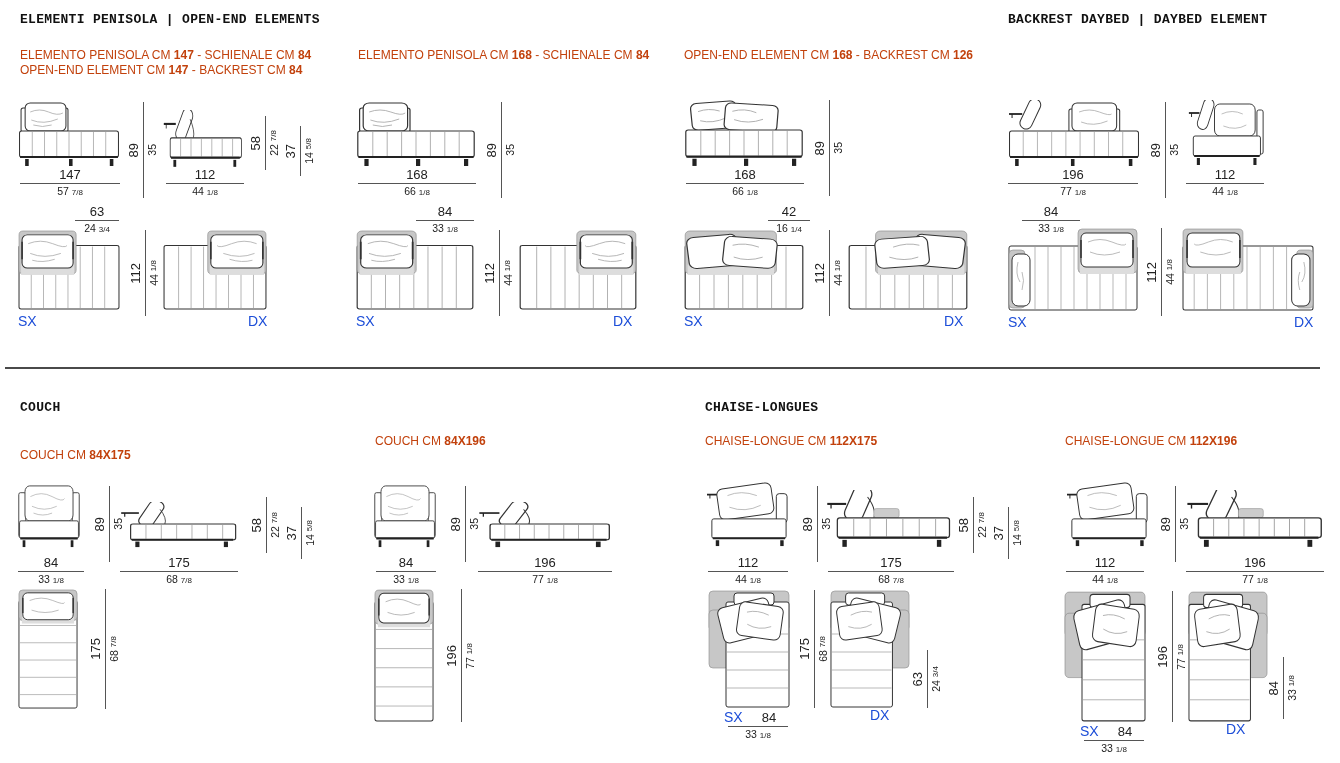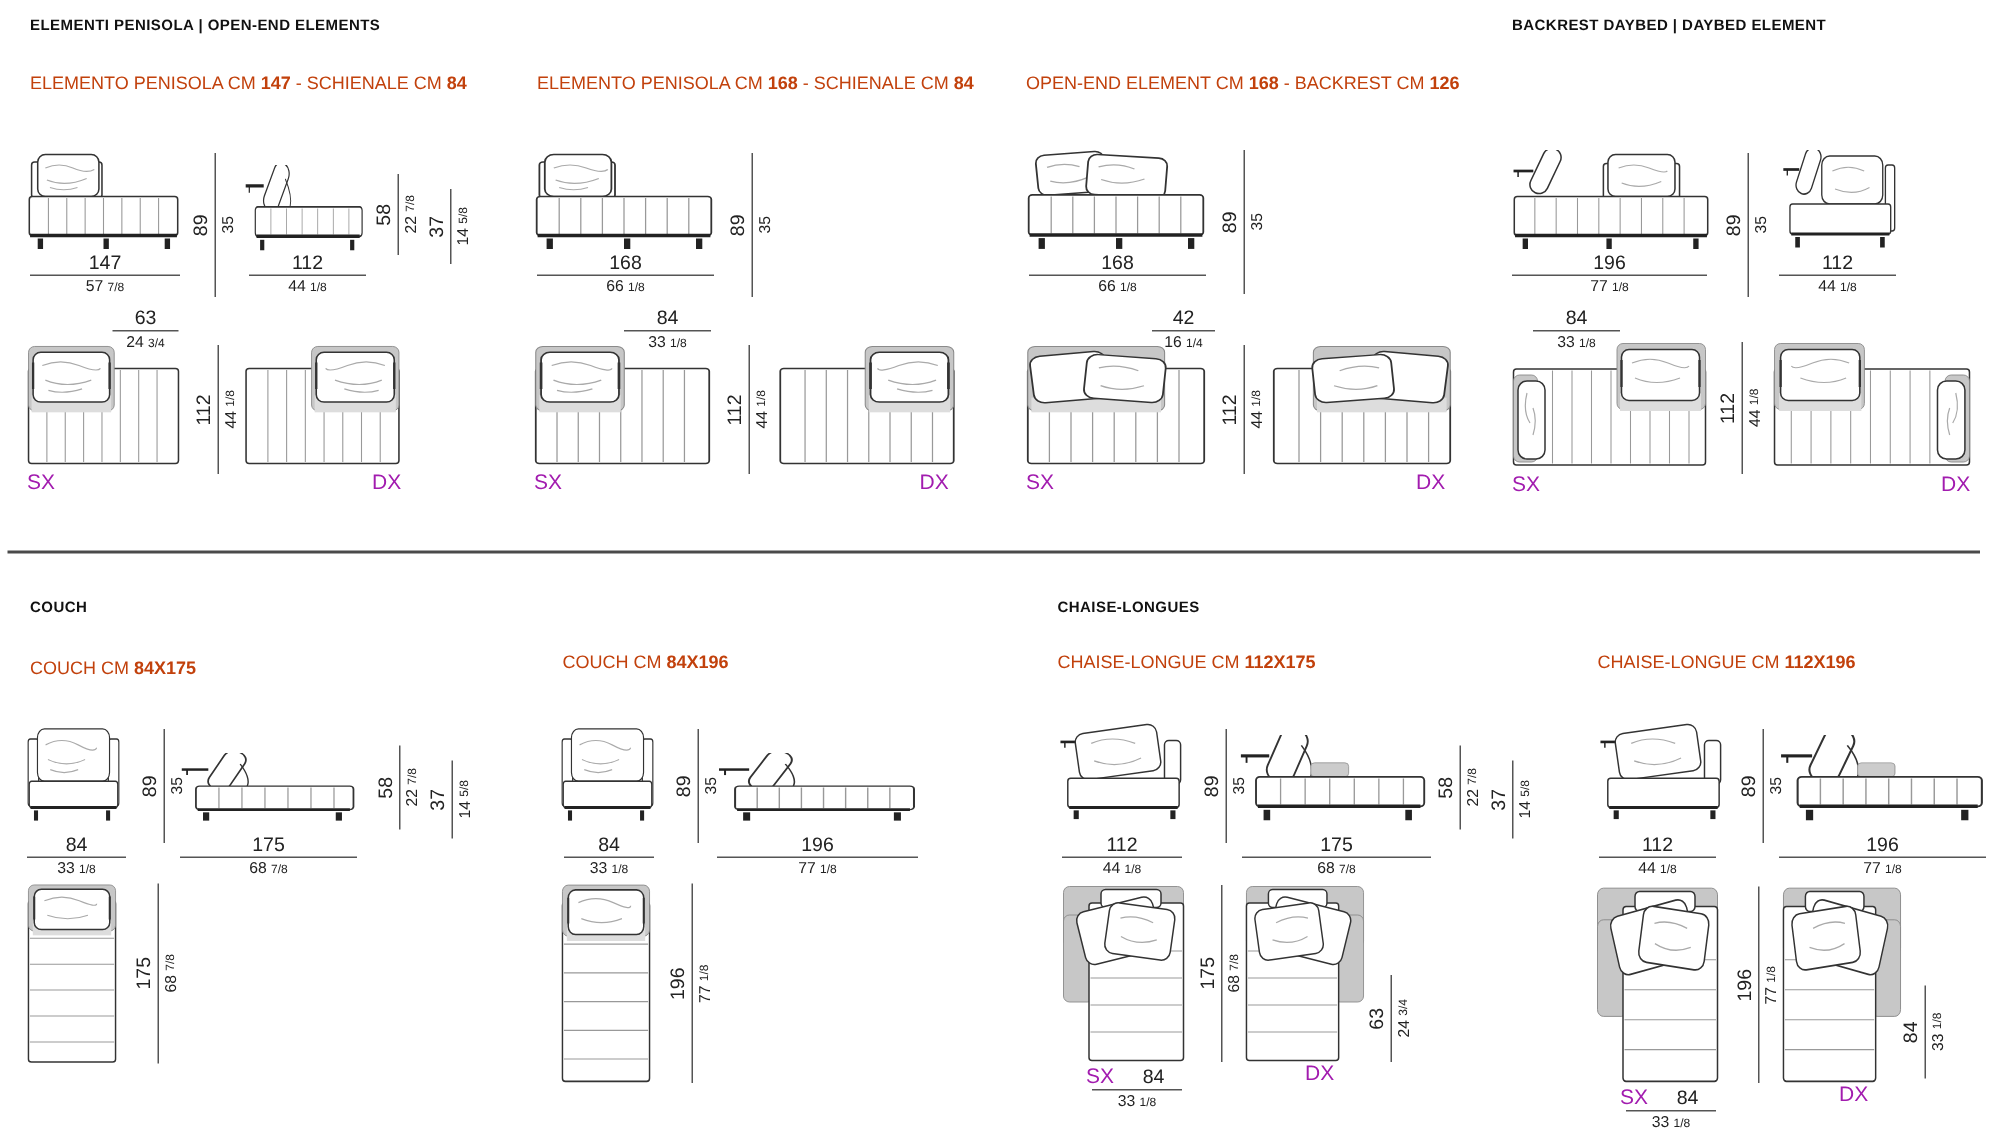--- a/index.html
+++ b/index.html
@@ -1,21 +1,21 @@
 <!DOCTYPE html>
 <html><head>
 <meta charset="utf-8">
 <style>
   html,body{margin:0;padding:0;background:#fff;}
   body{font-family:"Liberation Sans",sans-serif;color:#1a1a1a;}
   #page{position:relative;width:1340px;height:763px;background:#fff;overflow:hidden;}
-  .h1{position:absolute;font-size:10px;font-weight:700;letter-spacing:.3px;color:#111;white-space:nowrap;}
+  .h1{position:absolute;font-size:13px;font-weight:700;letter-spacing:.3px;color:#111;white-space:nowrap;font-family:Liberation Mono, monospace;}
   .tt{position:absolute;font-size:12px;line-height:14.5px;color:#c2410c;white-space:nowrap;}
   .tt b{font-weight:700;}
-  .lbl{position:absolute;font-size:14px;font-weight:500;color:#a21caf;}
+  .lbl{position:absolute;font-size:14px;font-weight:500;color:#1d4ed8;}
   .hdim{position:absolute;text-align:center;}
   .hdim .hcm{font-size:13px;line-height:14px;color:#222;}
   .hdim .hbar{border-top:1.2px solid #555;margin:1px 0 2px;}
   .hdim .hin{font-size:10.5px;line-height:11px;color:#222;}
   .hdim .hcm.pad{padding-left:22px;}
   .fr{font-size:8px;}
   .vdim{position:absolute;display:flex;align-items:center;justify-content:center;gap:2px;}
   .vdim .vline{width:1.2px;align-self:stretch;background:#555;}
   .vdim .vcm,.vdim .vin{writing-mode:vertical-rl;transform:rotate(180deg);white-space:nowrap;}
   .vdim .vcm{font-size:13px;color:#222;}
@@ -28,20 +28,21 @@
 </head>
 <body>
 
 <div id="page">
 
   <div class="h1" style="left:20px;top:12px">ELEMENTI  PENISOLA | OPEN-END ELEMENTS</div>
   <div class="h1" style="left:1008px;top:12px">BACKREST DAYBED | DAYBED ELEMENT</div>
 
   <div class="tt" style="left:20px;top:48px">
     <div><span>ELEMENTO PENISOLA CM </span><b>147</b><span> - SCHIENALE CM </span><b>84</b></div>
+    <div><span>OPEN-END ELEMENT CM </span><b>147</b><span> - BACKREST CM </span><b>84</b></div>
   </div>
   <div class="tt" style="left:358px;top:48px">
     <div><span>ELEMENTO PENISOLA CM </span><b>168</b><span> - SCHIENALE CM </span><b>84</b></div>
   </div>
   <div class="tt" style="left:684px;top:48px">
     <div><span>OPEN-END ELEMENT CM </span><b>168</b><span> - BACKREST CM </span><b>126</b></div>
   </div>
 
   <div class="draw" style="left:18px;top:100px;width:102px;height:68px">
     <svg viewBox="0 0 100 68" preserveAspectRatio="none">
@@ -347,21 +348,21 @@
         <path d="M10 34q-3 12 2 20M14 62q3-10 0-18" fill="none" stroke="#aaa" stroke-width="0.8"></path>
       </svg>
   </div>
   <div class="lbl" style="left:1008px;top:314px">SX</div>
   <div class="lbl" style="left:1294px;top:314px">DX</div>
 
   <div id="divider"></div>
 
   <div class="h1" style="left:20px;top:400px">COUCH</div>
   <div class="h1" style="left:705px;top:400px">CHAISE-LONGUES</div>
-  <div class="tt" style="left:20px;top:438px"><span>COUCH CM </span><b>84X175</b></div>
+  <div class="tt" style="left:20px;top:448px"><span>COUCH CM </span><b>84X175</b></div>
   <div class="tt" style="left:375px;top:434px"><span>COUCH CM </span><b>84X196</b></div>
   <div class="tt" style="left:705px;top:434px"><span>CHAISE-LONGUE CM </span><b>112X175</b></div>
   <div class="tt" style="left:1065px;top:434px"><span>CHAISE-LONGUE CM </span><b>112X196</b></div>
 
   <div class="draw" style="left:18px;top:483px;width:62px;height:66px">
     <svg viewBox="0 0 80 68" preserveAspectRatio="none">
         <rect x="1" y="10" width="9" height="46" rx="2" fill="#fff" stroke="#333"></rect>
         <rect x="70" y="10" width="9" height="46" rx="2" fill="#fff" stroke="#333"></rect>
         <rect x="9" y="3" width="62" height="36" rx="6" fill="#fff" stroke="#333"></rect>
         <path d="M16 14q14-6 28 0t16 2M18 24q16 6 32 0M20 31q12 4 24 0" fill="none" stroke="#aaa" stroke-width="0.8"></path>

